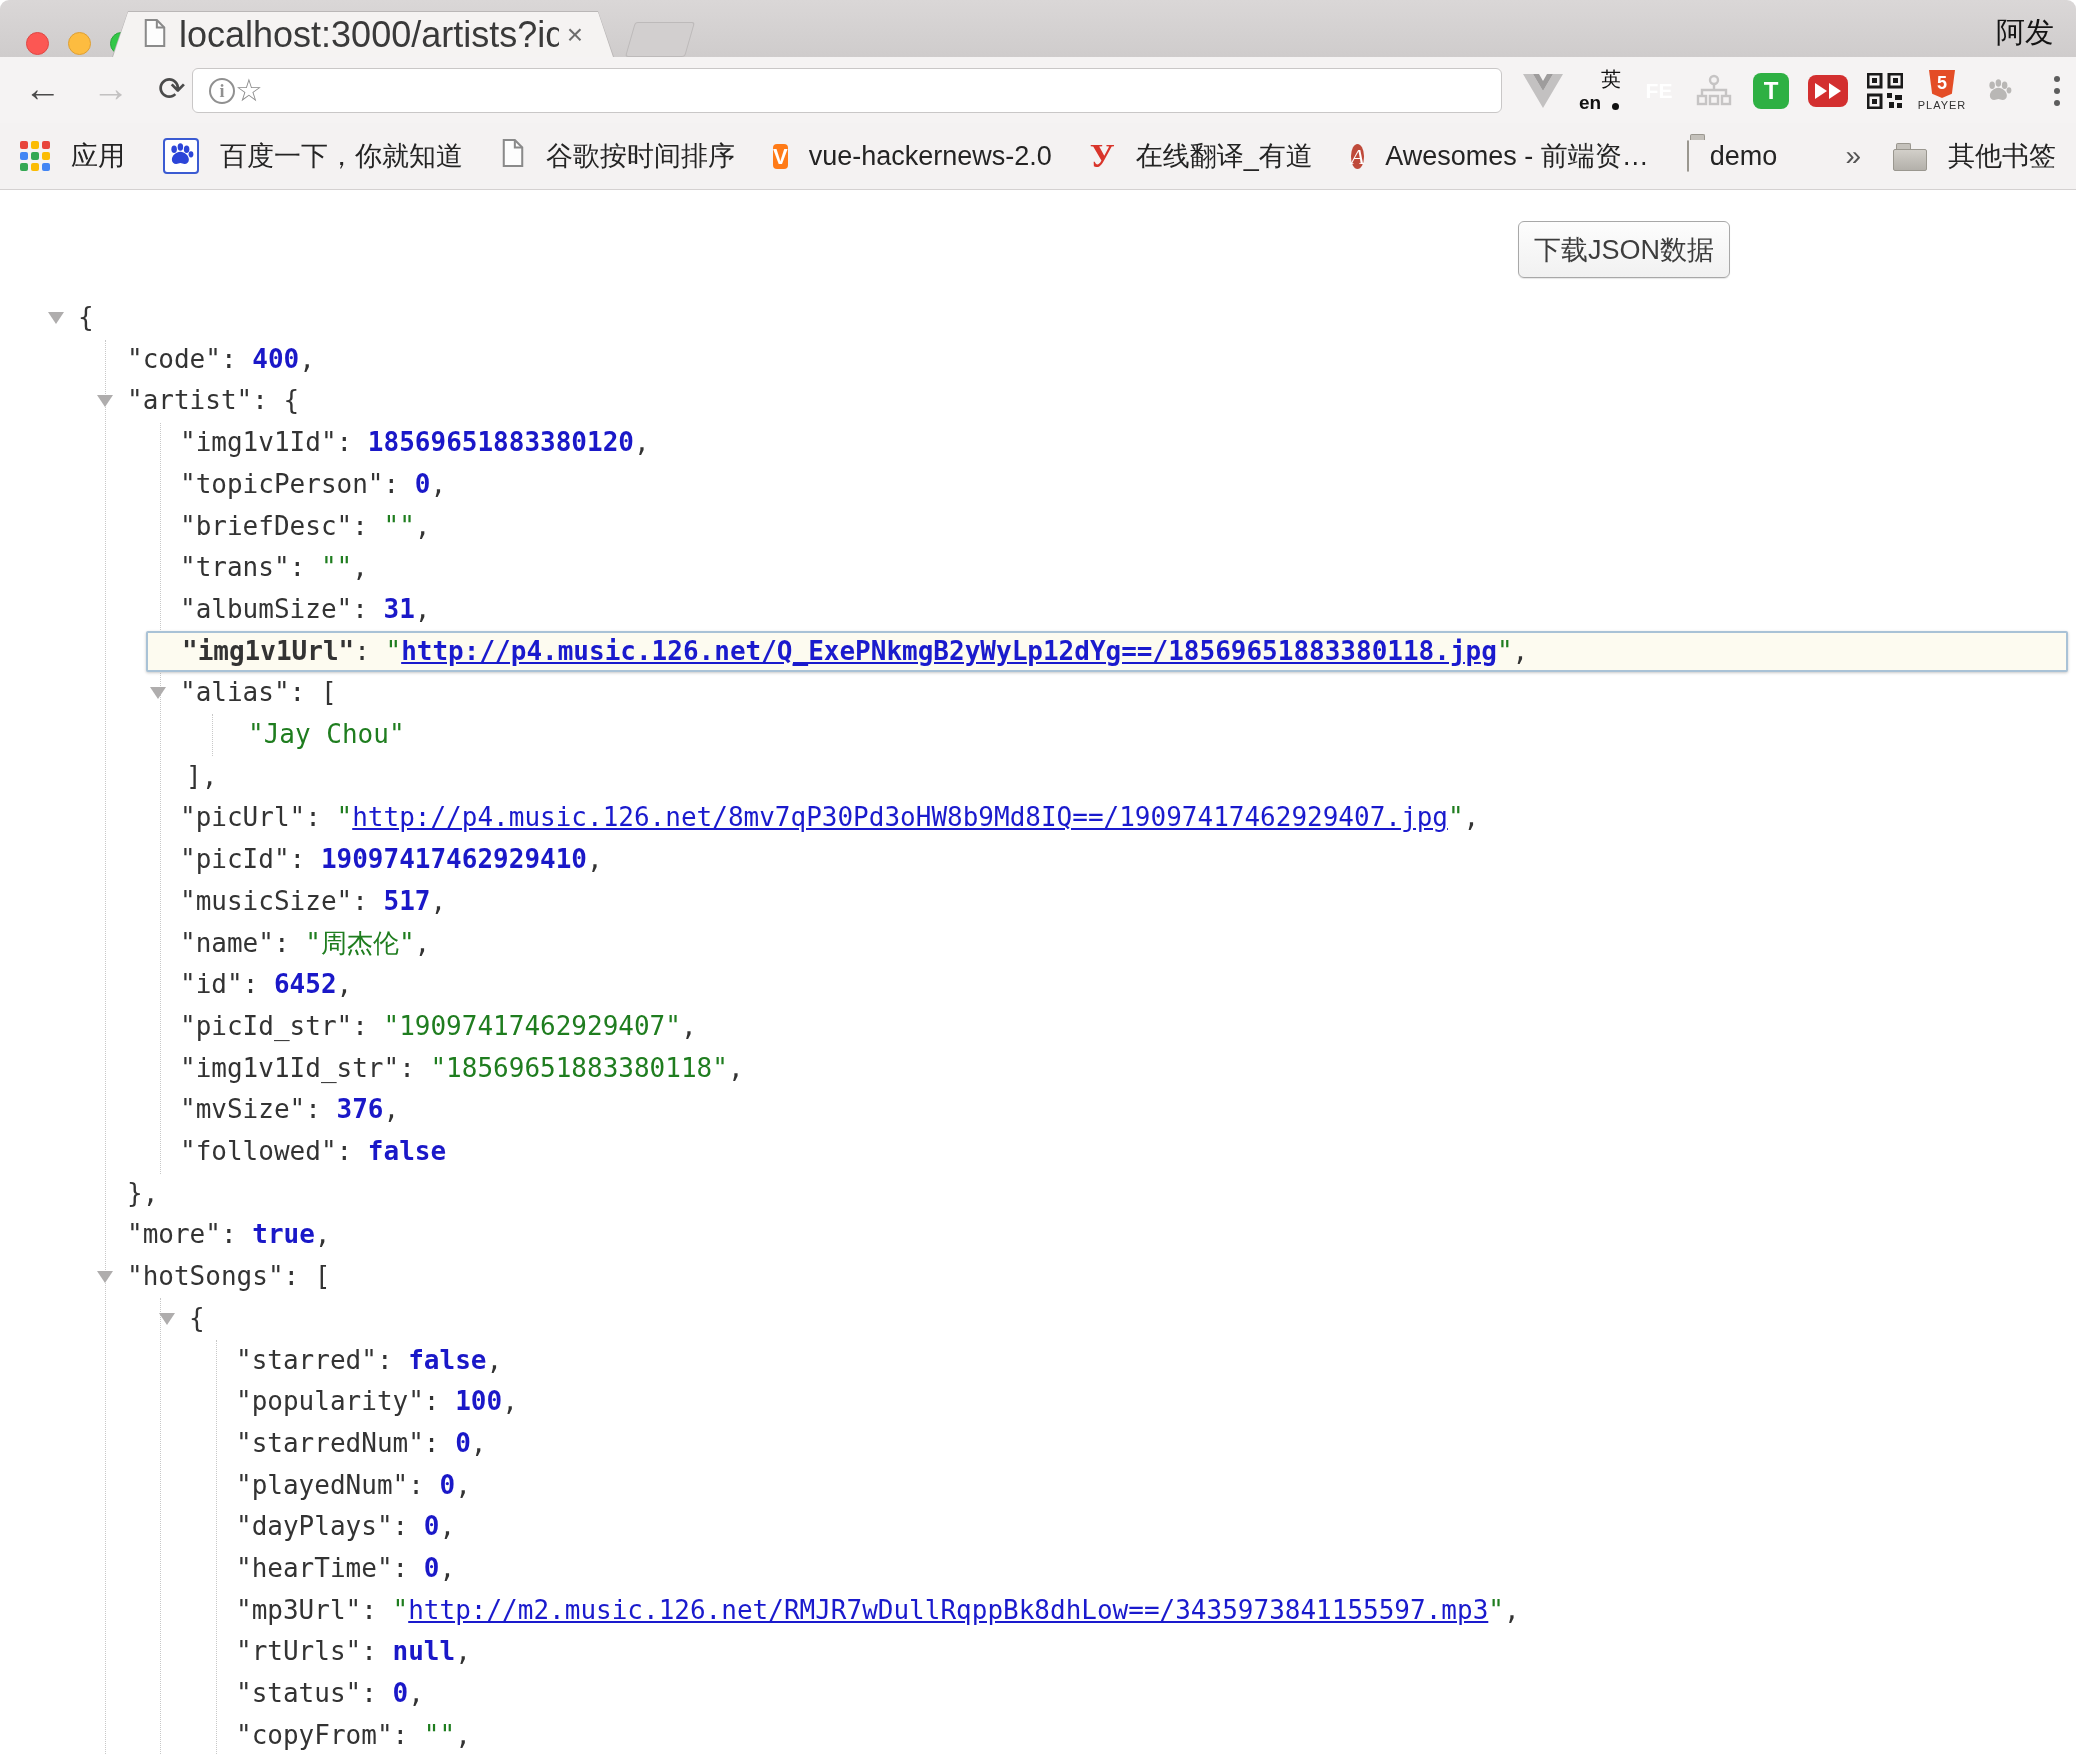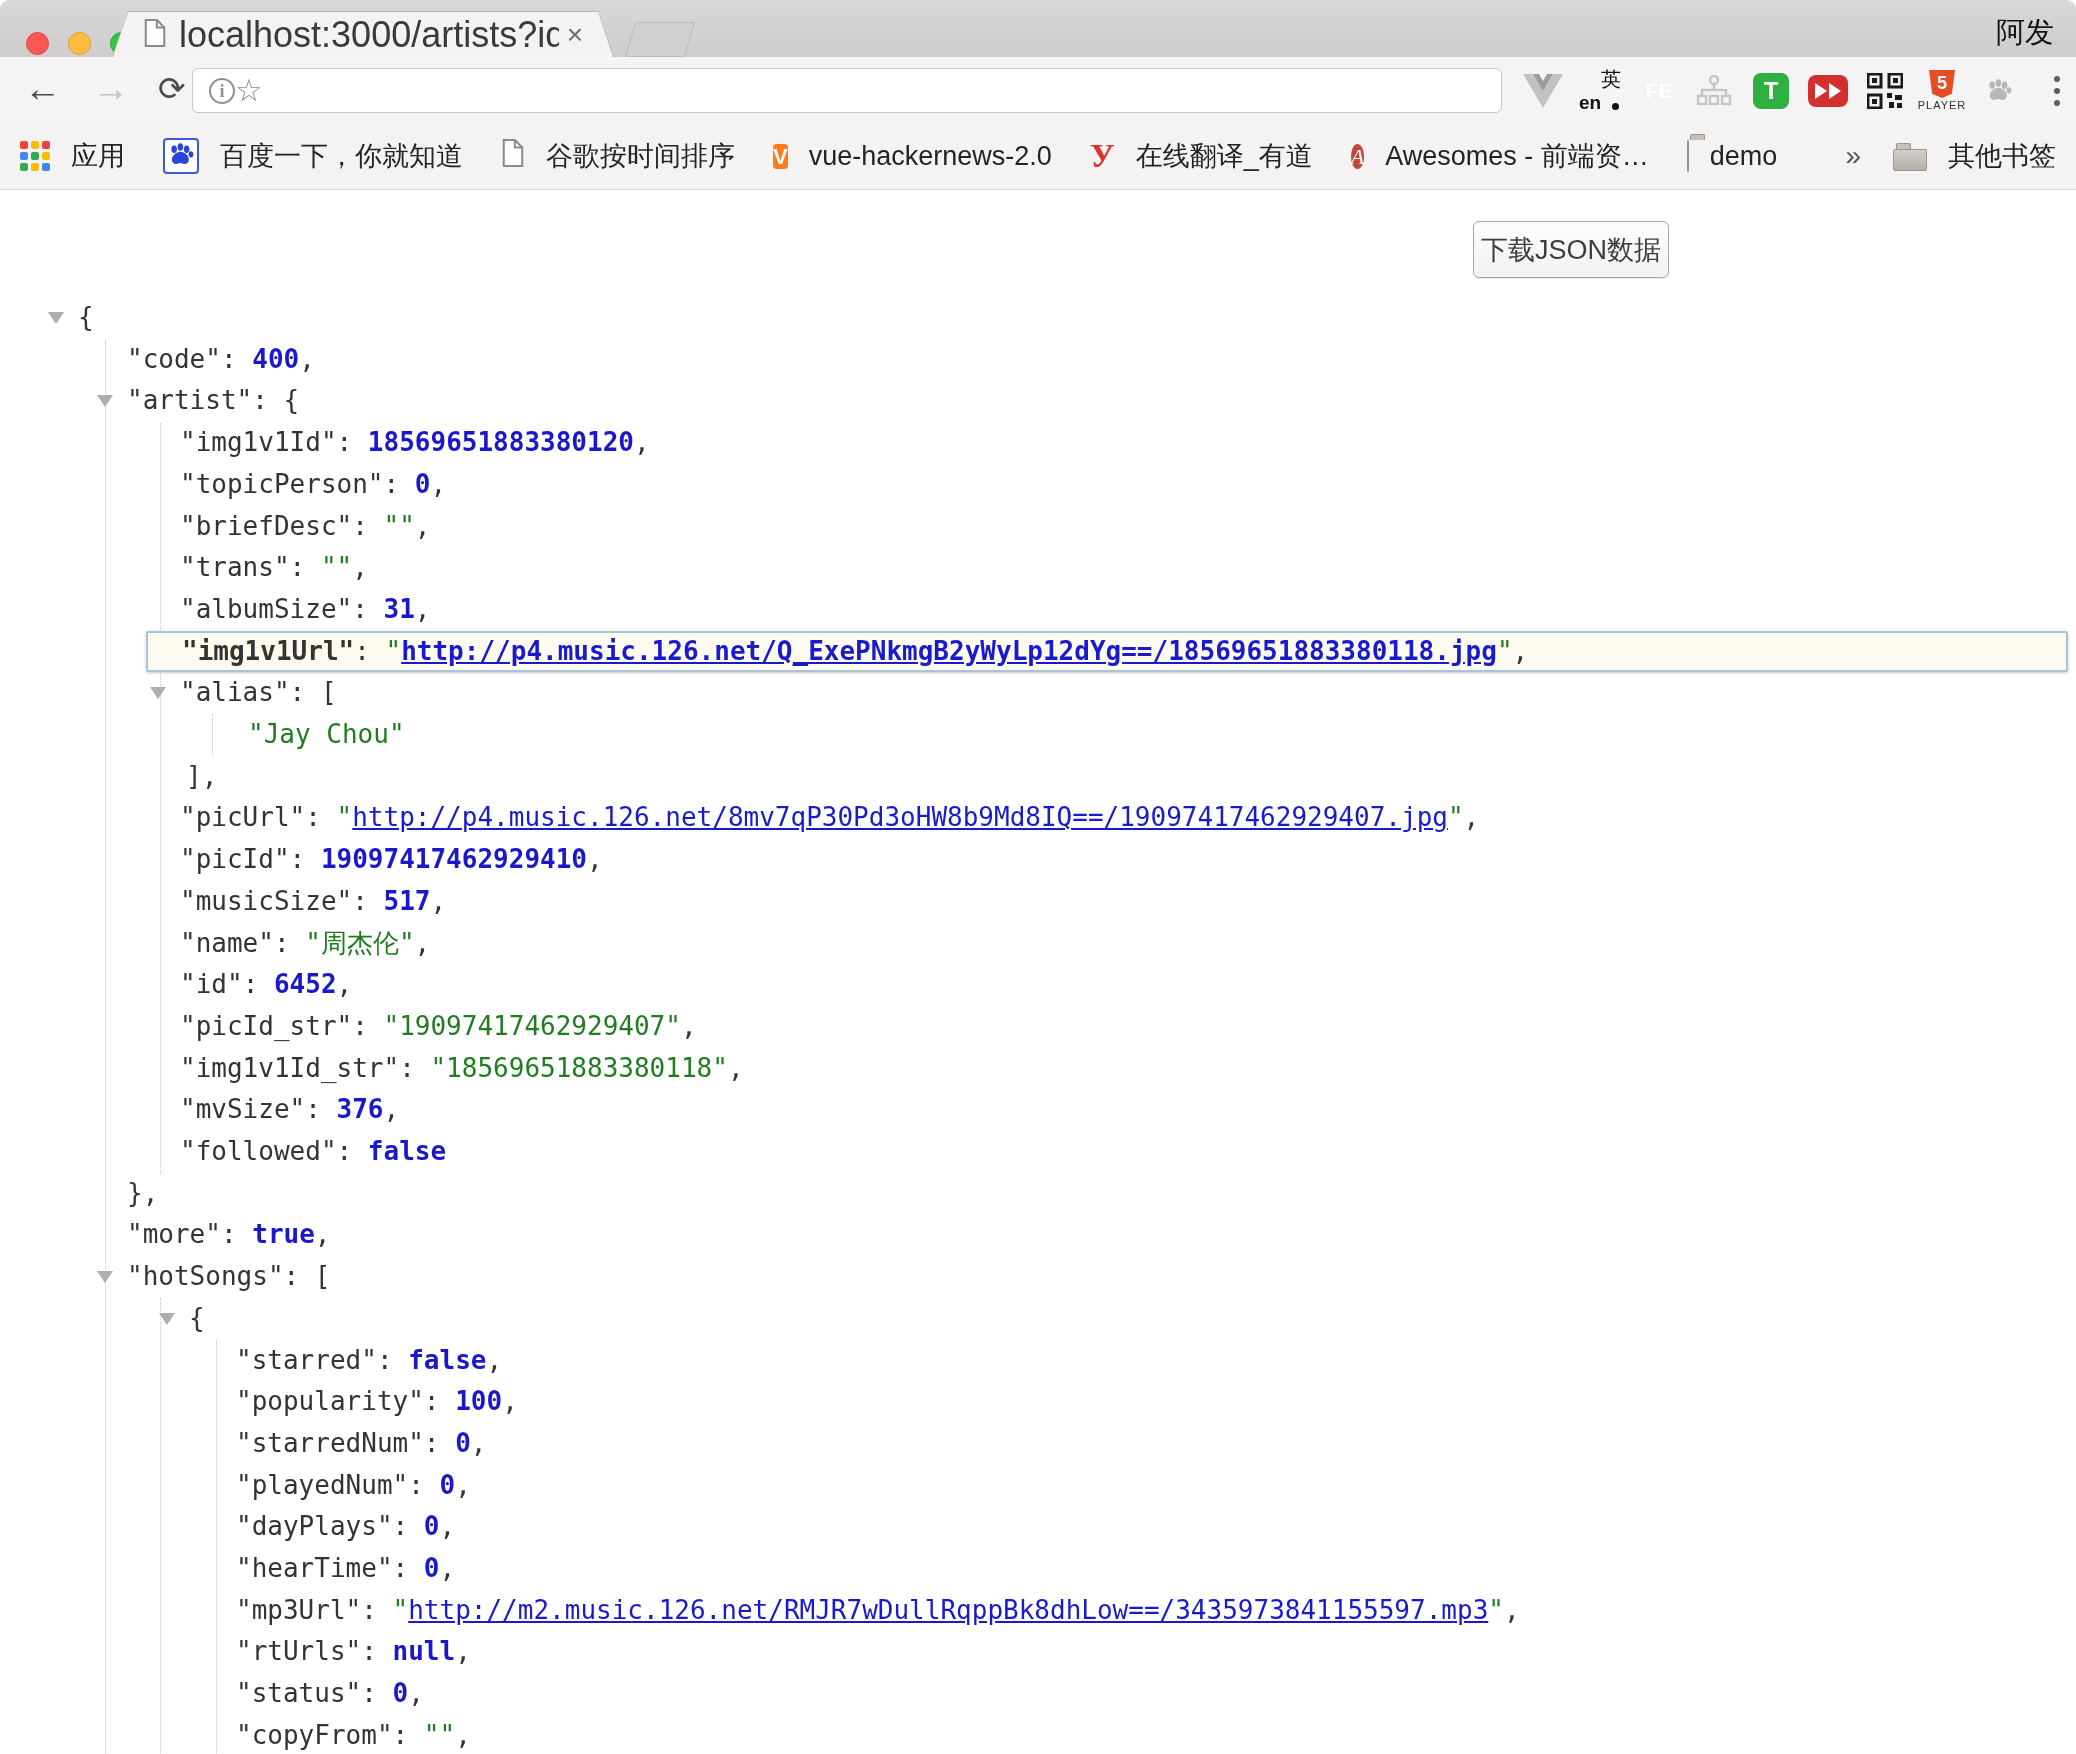--- a/index.html
+++ b/index.html
@@ -94,21 +94,21 @@
     border:1px solid #9a978f; border-radius:2px; margin-top:7px; }
   .ic-folder::before { content:""; position:absolute; top:-7px; left:2px; width:13px; height:5px;
     background:#c4c1bb; border:1px solid #9a978f; border-bottom:none; border-radius:2px 2px 0 0; }
 
   
   .content { position:absolute; top:190px; bottom:0; left:0; right:0; background:#fff; }
 
   .btn { font-size:27px; color:#3d3d3d; border:1px solid #a8a8a8; border-radius:6px;
     display:flex; align-items:center; justify-content:center;
     background:linear-gradient(#fdfdfd,#f1f1f1); box-shadow:0 1px 1px rgba(0,0,0,.10); }
-  .btn-download { position:absolute; left:1473px; top:31px; width:196px; height:57px; }
+  .btn-download { position:absolute; left:1518px; top:31px; width:212px; height:57px; }
   .segmented { position:absolute; left:1781px; top:31px; width:280px; height:57px; display:flex;
     border:1px solid #a8a8a8; border-radius:6px; overflow:hidden; box-shadow:0 1px 1px rgba(0,0,0,.10);
     font-size:27px; color:#3d3d3d; }
   .seg { flex:1; display:flex; align-items:center; justify-content:center; }
   .seg.active { background:linear-gradient(#e9e9e9,#dddddd); }
   .seg.normal { background:linear-gradient(#fdfdfd,#f1f1f1); border-left:1px solid #a8a8a8; }
 
   
   .json-tree { position:absolute; top:0; bottom:0; left:0; right:0;
     padding-top:107px; font-family:"DejaVu Sans Mono",monospace; font-size:26px;

